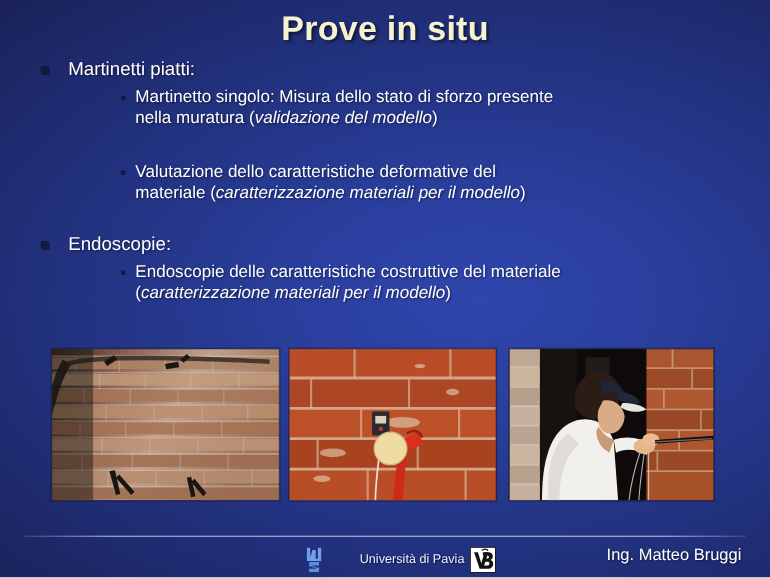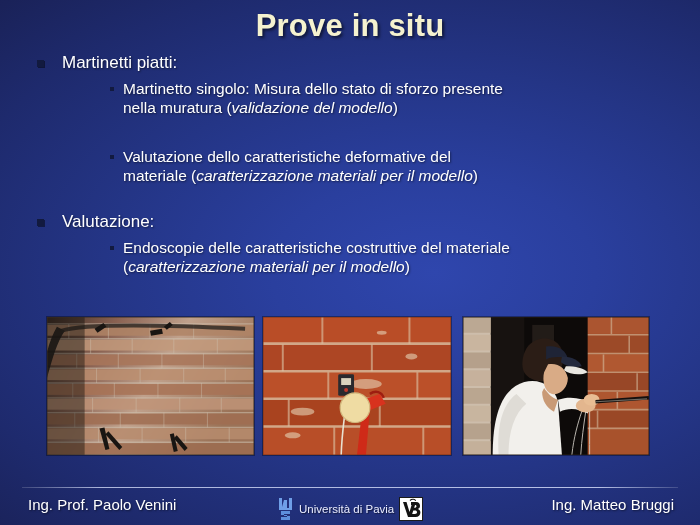--- a/index.html
+++ b/index.html
@@ -146,20 +146,21 @@
     height: 33px;
     display: flex;
     align-items: center;
     gap: 5px;
   }
   #footer-center-label {
     font-size: 11.5px;
     color: #e9ecff;
     text-shadow: 1px 1px 1px rgba(0,0,0,0.5);
     white-space: nowrap;
+    margin-left: 28px;
   }
   .logo-unipv { width: 17px; height: 26px; display: block; }
   .logo-vb { width: 24px; height: 24px; display: block; }
 </style>
 </head>
 <body>
 
 <div id="slide">
 
   <div id="title">Prove in situ</div>
@@ -186,21 +187,21 @@
         <span class="bullet"></span>
         <span>Valutazione dello caratteristiche deformative del materiale (</span><em>caratterizzazione materiali per il modello</em><span>)</span>
       </div>
     </div>
 
     <div class="gap-lg"></div>
 
     <div class="group">
       <div class="lvl1">
         <span class="bullet"></span>
-        <span>Valutazione:</span>
+        <span>Endoscopie:</span>
       </div>
       <div class="gap-sm"></div>
       <div class="lvl2">
         <span class="bullet"></span>
         <span>Endoscopie delle caratteristiche costruttive del materiale (</span><em>caratterizzazione materiali per il modello</em><span>)</span>
       </div>
     </div>
 
   </div>
 
@@ -397,21 +398,20 @@
         </g>
         <rect x="0" y="0" width="188" height="140" fill="none" stroke="#2a2018" stroke-width="1"></rect>
       </svg>
     </div>
 
   </div>
 
   <div id="footer-rule"></div>
 
   <div id="footer">
-    <div id="footer-left">Ing. Prof. Paolo Venini</div>
 
     <div id="footer-center">
       <span>
         <svg class="logo-unipv" viewBox="0 0 17 26" aria-hidden="true">
           <path d="M2,2 L5,2 L5,11 L7,4 L10,4 L10,12 L12,12 L12,2 L15,2 L15,14 L2,14 Z" fill="#6f9fe8"></path>
           <path d="M4,15 L13,15 L13,18 L7,18 L7,20 L13,20 L13,24 L4,24 L4,21 L10,21 L10,19 L4,19 Z" fill="#5d8fdd"></path>
         </svg>
       </span>
       <span id="footer-center-label">Università di Pavia</span>
       <span>

